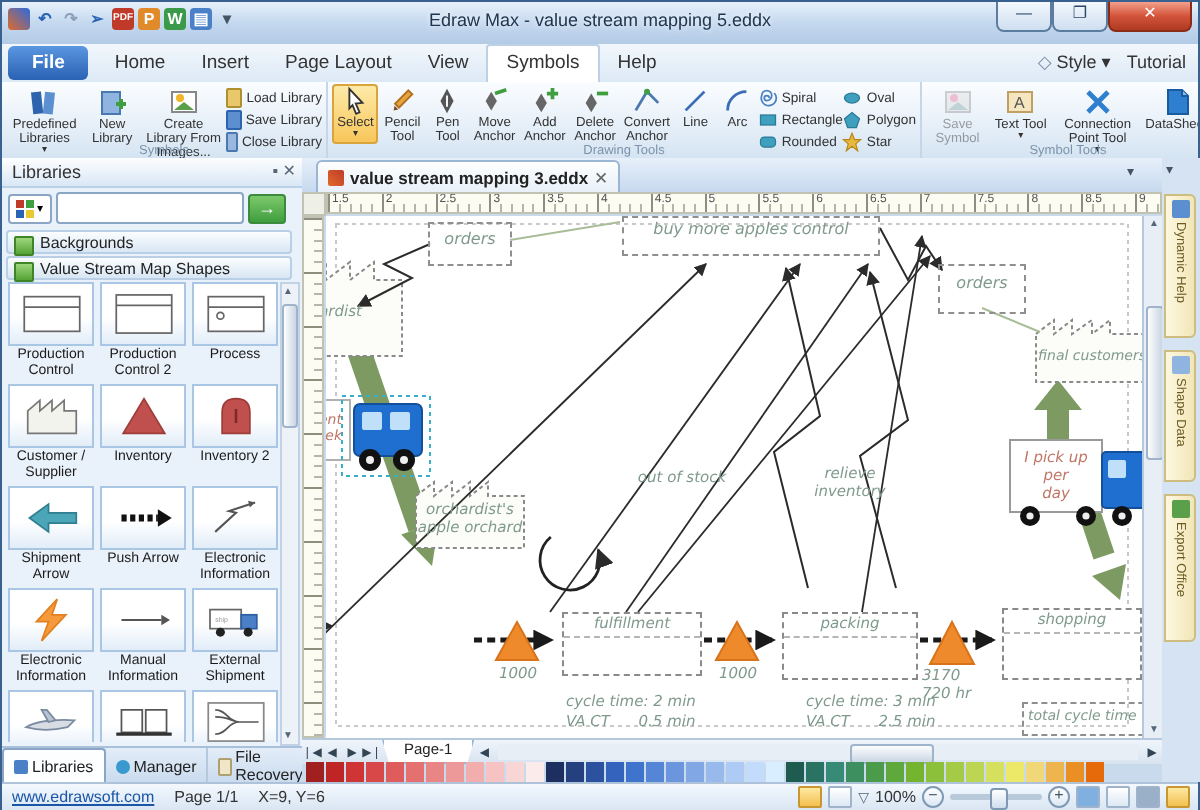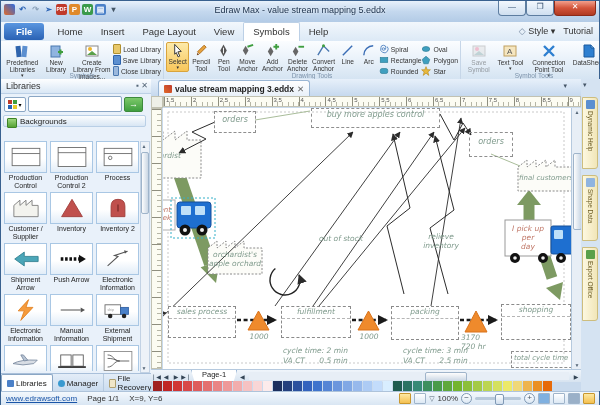--- a/index.html
+++ b/index.html
@@ -328,20 +328,21 @@
       <div id="colorbtn"><span class="cgrid">
             <i style="background: rgb(192, 58, 42); display: block;"></i>
             <i style="background: rgb(63, 158, 63); display: block;"></i>
             <i style="background: rgb(42, 98, 180); display: block;"></i>
             <i style="background: rgb(232, 200, 42); display: block;"></i>
           </span>▾</div>
       <input id="sbsearch" value="" style="">
       <div id="gobtn">→</div>
     </div>
     <div class="secbar2" style="top:36px"><span class="secdot"></span><span>Backgrounds</span></div>
+    <div class="secbar2" style="top:49px"><span class="secdot"></span><span>Value Stream Map Shapes</span></div>
 
     <div id="shapegrid">
       <div class="shape">
         <div class="sicon">
             <svg width="38" height="26" viewBox="0 0 40 30">
               <rect x="4" y="5" width="32" height="20" fill="#fff" stroke="#666"></rect>
               <line x1="4" y1="11" x2="36" y2="11" stroke="#666"></line>
             </svg>
           </div>
         <div class="slabel">Production Control</div>
@@ -622,27 +623,24 @@
 
       <div class="dbox" style="left:51px;top:3px;width:40px;height:17px;padding-top:3px">orders</div>
       <div class="dbox" style="left:148px;top:0;width:127px;height:17px;padding-top:1px">buy more apples control</div>
       <div class="dbox" style="left:306px;top:24px;width:42px;height:19px;padding-top:4px">orders</div>
       <div class="dbox" style="left:348px;top:243px;width:62px;height:13px;font-size:7px;text-align:left;padding:2px 0 0 2px;white-space:nowrap;overflow:hidden">total cycle time =</div>
 
       <div class="dtext" style="left:-26px;top:43px;width:50px">orchardist</div>
       <div class="dtext" style="left:45px;top:142px;width:54px"><span>orchardist's</span><br><span>apple orchard</span></div>
       <div class="dtext" style="left:355px;top:66px;width:56px;font-size:7px">final customers</div>
       <div class="dtext" style="left:146px;top:126px;width:64px">out of stock</div>
-      <div class="dtext" style="left:252px;top:124px;width:52px"><span>relieve</span><br><span>inventory</span></div>
+      <div class="dtext" style="left:236px;top:124px;width:52px"><span>relieve</span><br><span>inventory</span></div>
       <div class="dtext salmon" style="left:-18px;top:98px;width:26px;text-align:right;font-size:7px"><span>nent</span><br><span>eek</span></div>
       <div class="dtext salmon" style="left:343px;top:116px;width:44px"><span>I pick up per</span><br><span>day</span></div>
 
-      <div class="pbox" style="left:5px;top:198px;width:66px;height:30px">
-          <div class="plabel">sales process</div>
-        </div>
       <div class="pbox" style="left:228px;top:198px;width:66px;height:32px">
           <div class="plabel">packing</div>
         </div>
       <div class="pbox" style="left:118px;top:198px;width:68px;height:30px">
           <div class="plabel">fulfillment</div>
         </div>
       <div class="pbox" style="left:338px;top:196px;width:68px;height:34px">
           <div class="plabel">shopping</div>
         </div>
 

